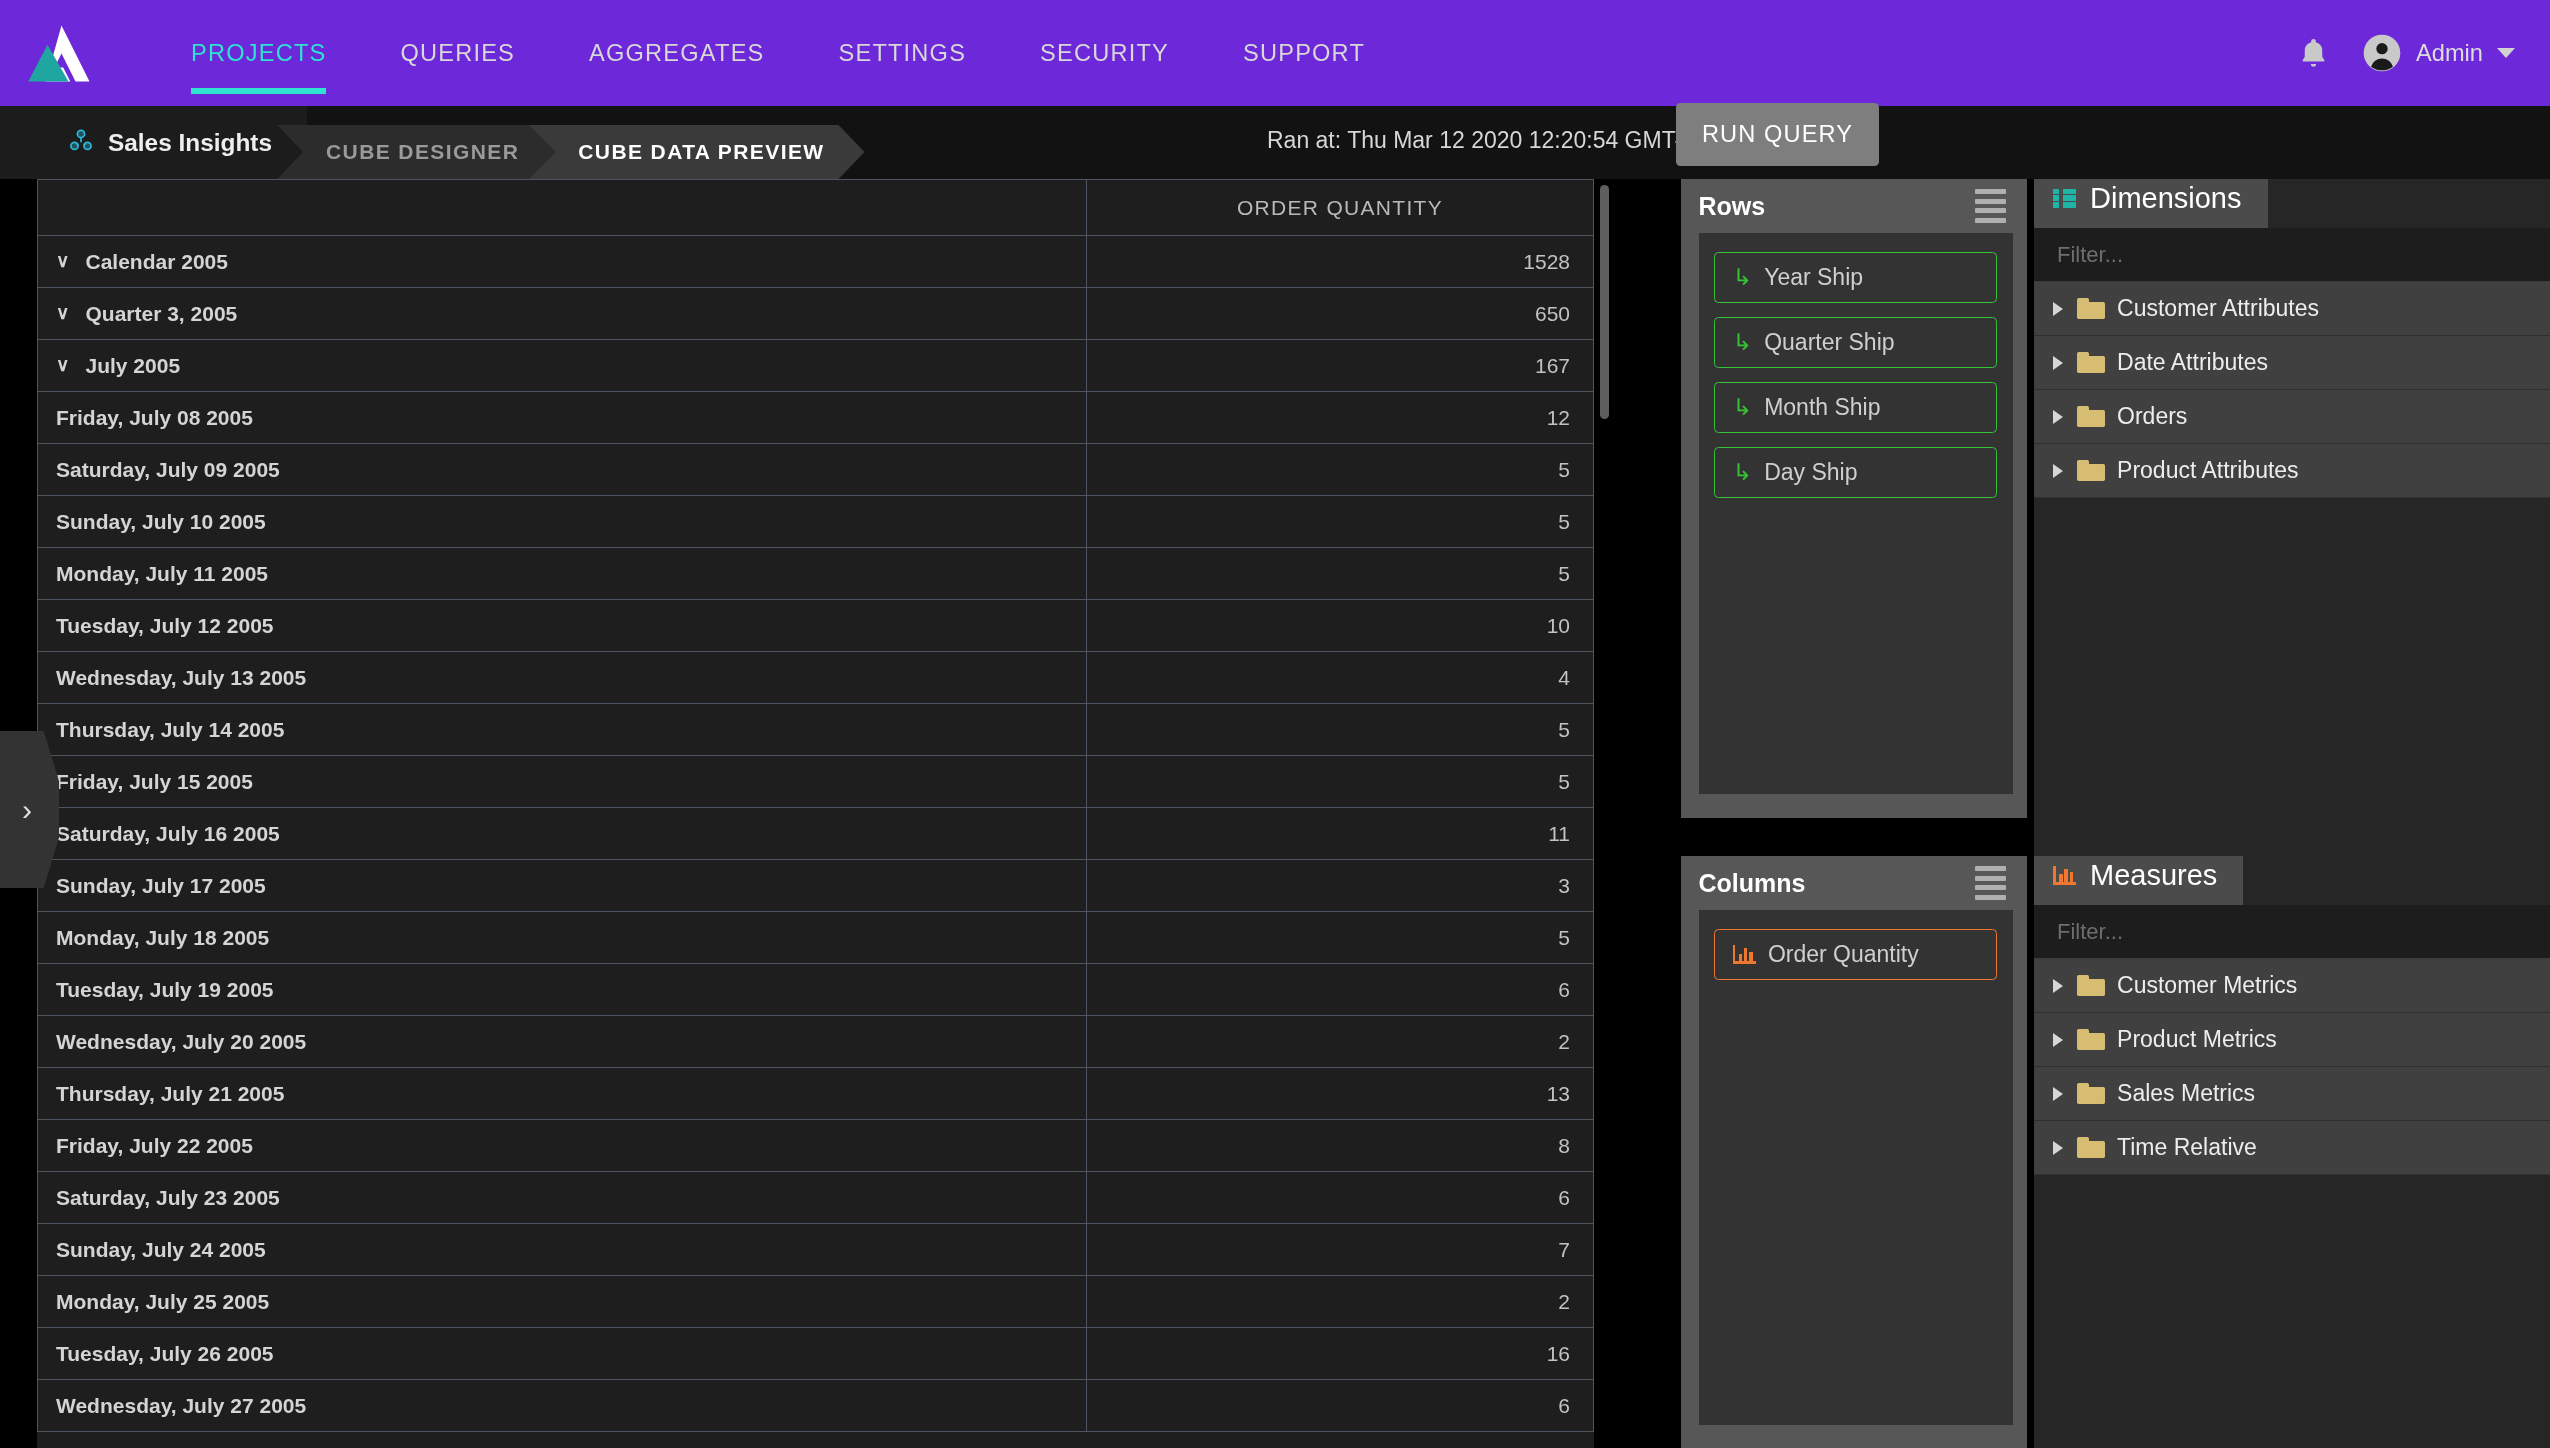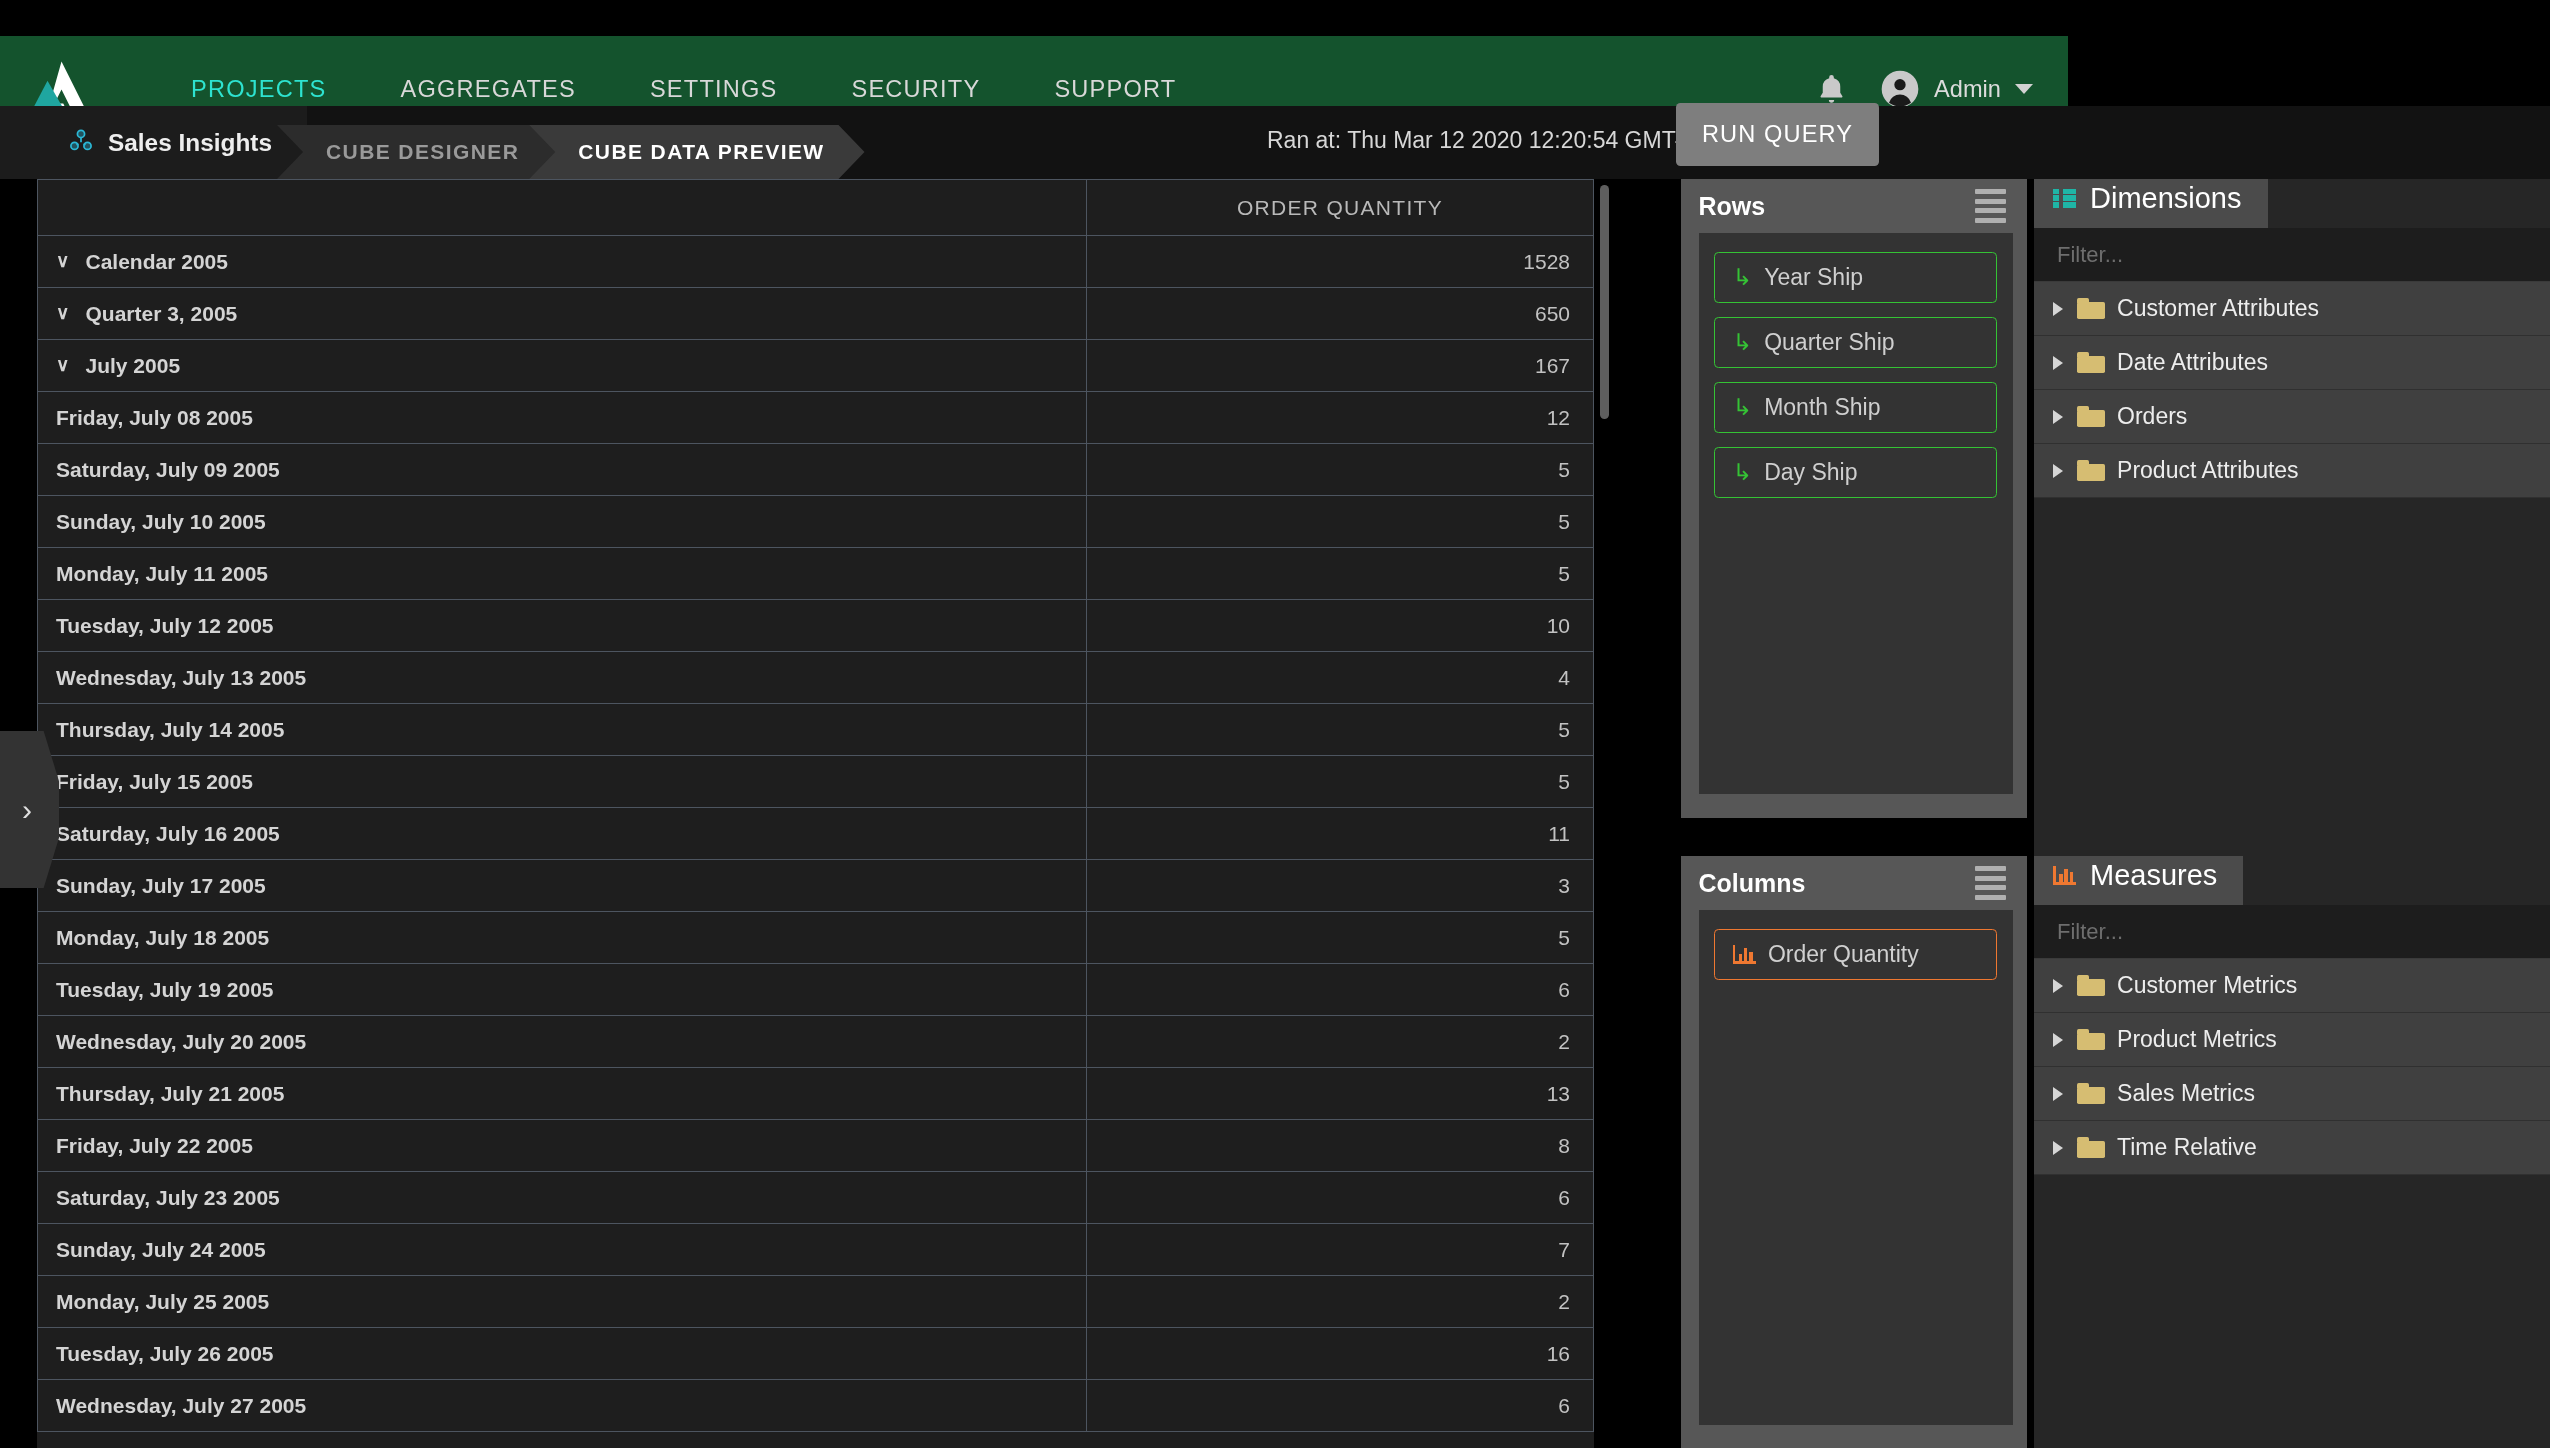--- a/index.html
+++ b/index.html
@@ -5,23 +5,23 @@
   * { box-sizing: border-box; margin: 0; padding: 0; }
   html, body {
     width: 2550px; height: 1449px;
     background: #000;
     font-family: "Liberation Sans", sans-serif;
     overflow: hidden;
   }
 
   
   #topnav {
-    position: absolute; left: 0; top: 0; width: 2068px; height: 106px;
-    background: #14532d;
-    display: flex; align-items: center; margin-top: 36px;
+    position: absolute; left: 0; top: 0; width: 2550px; height: 106px;
+    background: #6d28d9;
+    display: flex; align-items: center;
   }
   #logo { margin-left: 23px; width: 77px; height: 77px; position: relative; }
   .nav-items { display: flex; align-items: center; margin-left: 54px; height: 106px; }
   .nav-item {
     position: relative; height: 106px;
     display: flex; align-items: center; justify-content: center;
     color: #d8d8d8; font-size: 23.6px; letter-spacing: 1.2px;
     padding: 0 37px; cursor: pointer; font-weight: 400;
   }
   .nav-item.active { color: #2ee3d0; }
@@ -198,20 +198,23 @@
   <div id="logo">
     <svg width="77" height="77" viewBox="0 0 88 88">
       <path d="M44 12 L76 76 L60 76 L44 44 L36 60 L46 60 L54 76 L26 76 Z" fill="#ffffff"></path>
       <path d="M28 34 L52 76 L6 76 Z" fill="#1fa6a0"></path>
     </svg>
   </div>
 
   <div class="nav-items">
     <div class="nav-item active">
         <span>PROJECTS</span>
+      </div>
+    <div class="nav-item">
+        <span>QUERIES</span>
       </div>
     <div class="nav-item">
         <span>AGGREGATES</span>
       </div>
     <div class="nav-item">
         <span>SETTINGS</span>
       </div>
     <div class="nav-item">
         <span>SECURITY</span>
       </div>

